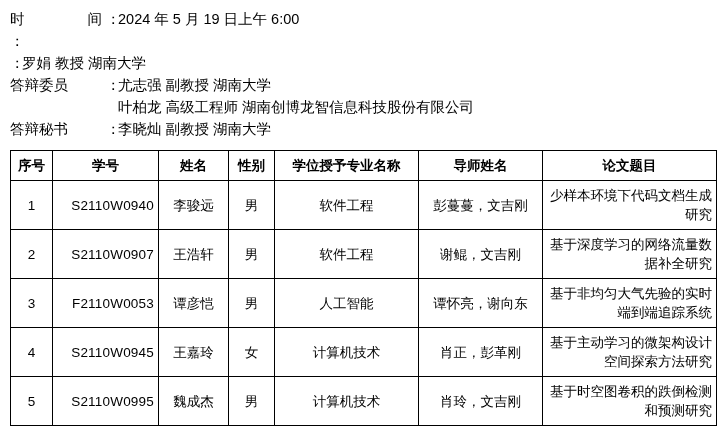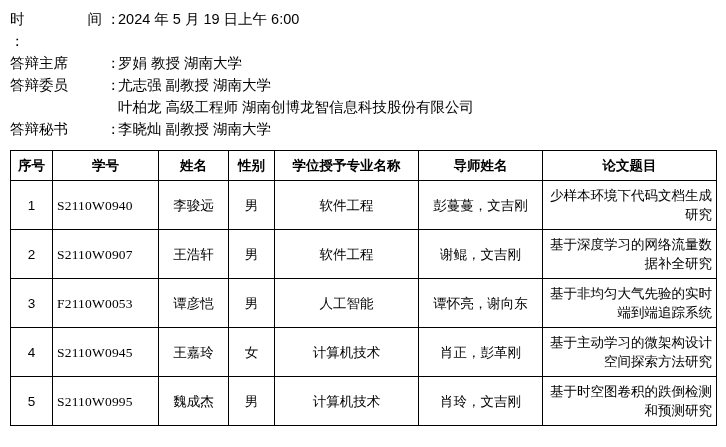--- a/index.html
+++ b/index.html
@@ -71,21 +71,21 @@
     line-height: 19px;
     padding: 5px 4px;
     vertical-align: middle;
     word-wrap: break-word;
   }
   table.student-table th {
     font-weight: bold;
     text-align: center;
   }
   td.c-index  { text-align: center; }
-  td.c-sid    { text-align: left; font-family: Liberation Serif, serif; font-size: 13px; letter-spacing: 0.2px; }
+  td.c-sid    { text-align: right; font-family: Liberation Sans, sans-serif; font-size: 13px; letter-spacing: 0.2px; }
   td.c-name   { text-align: center; }
   td.c-gender { text-align: center; }
   td.c-major  { text-align: center; }
   td.c-advisor{ text-align: center; }
   td.c-title  { text-align: right; padding-left: 6px; }
 
   col.w-index   { width: 42px; }
   col.w-sid     { width: 106px; }
   col.w-name    { width: 70px; }
   col.w-gender  { width: 46px; }
@@ -101,21 +101,20 @@
   <div class="info-block">
     <div class="info-row">
       <span class="info-label">时间</span>
       <span class="info-colon">：</span>
       <span class="info-value">2024 年 5 月 19 日上午 6:00</span>
     </div>
     <div class="info-row">
       <span class="info-colon">：</span>
     </div>
     <div class="info-row">
-      <span class="info-label tight">答辩主席</span>
       <span class="info-colon">：</span>
       <span class="info-value">罗娟  教授  湖南大学</span>
     </div>
     <div class="info-row">
       <span class="info-label tight">答辩委员</span>
       <span class="info-colon">：</span>
       <span class="info-value">尤志强  副教授  湖南大学</span>
     </div>
     <div class="info-row cont">
       <span class="info-label tight">答辩委员</span>

